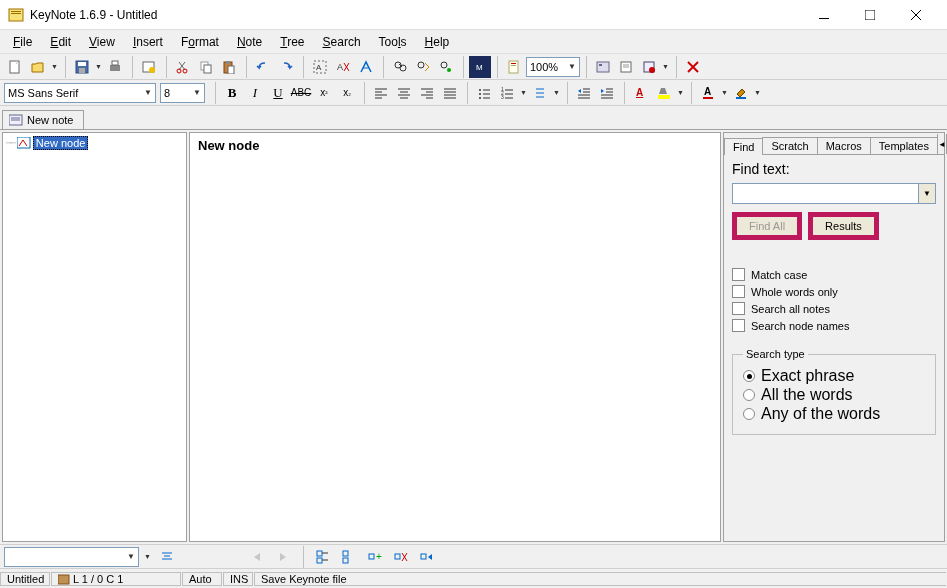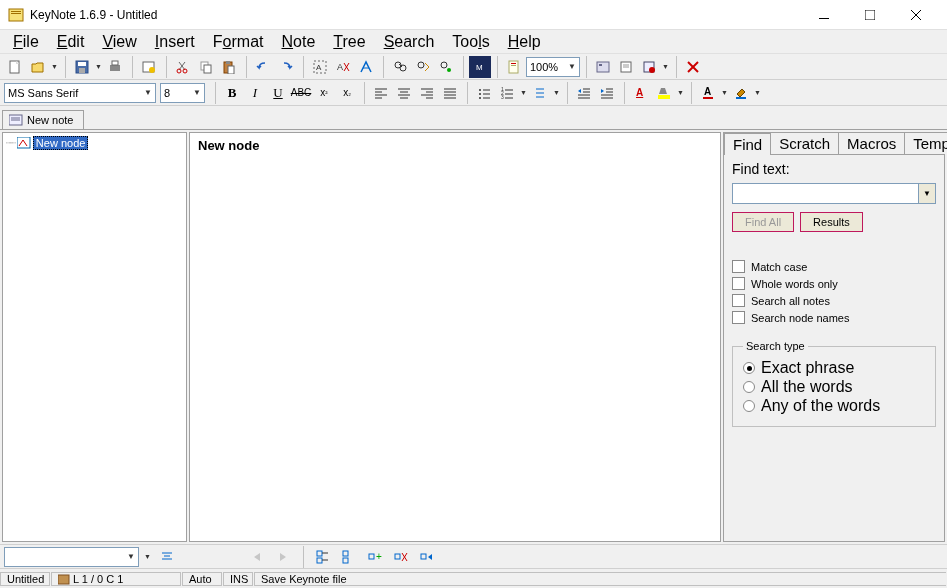--- a/index.html
+++ b/index.html
@@ -2,21 +2,21 @@
 <html><head>
 <meta charset="utf-8">
 <style>
 * { box-sizing: border-box; margin: 0; padding: 0; }
 body { font-family: "Tahoma", "MS Sans Serif", sans-serif; font-size: 11px; background: #f0f0f0; width: 947px; height: 588px; overflow: hidden; display: flex; flex-direction: column; }
 .titlebar { height: 30px; background: #fff; display: flex; align-items: center; padding: 0 8px; border-bottom: 1px solid #e0e0e0; }
 .titlebar .icon { width: 16px; height: 16px; margin-right: 6px; }
 .titlebar .title { flex: 1; font-size: 12px; }
 .titlebar .winbtn { width: 46px; height: 30px; display: flex; align-items: center; justify-content: center; font-size: 14px; cursor: default; }
 .menubar { height: 24px; background: #f0f0f0; display: flex; align-items: center; padding: 0 4px; border-bottom: 1px solid #e0e0e0; }
-.menubar .menu { padding: 3px 9px; font-size: 16px; cursor: default; }
+.menubar .menu { padding: 3px 9px; font-size: 12px; cursor: default; }
 .menubar .menu span { text-decoration: underline; }
 .toolbar { height: 26px; background: #f0f0f0; display: flex; align-items: center; padding: 1px 4px; border-bottom: 1px solid #d0d0d0; gap: 1px; }
 .tb-btn { width: 22px; height: 22px; display: flex; align-items: center; justify-content: center; border: 1px solid transparent; cursor: default; font-size: 12px; }
 .tb-sep { width: 6px; height: 22px; border-right: 1px solid #c0c0c0; margin-right: 4px; }
 .tb-combo { height: 20px; border: 1px solid #7f9db9; background: #fff; font-size: 11px; padding: 1px 3px; display: flex; align-items: center; }
 .tb-combo .arrow { margin-left: auto; font-size: 8px; color: #333; padding-left: 3px; }
 .tb-dropdown-arrow { width: 9px; font-size: 7px; color: #333; display: flex; align-items: center; justify-content: center; height: 22px; }
 .notetabs { height: 24px; background: #f0f0f0; border-bottom: 1px solid #a0a0a0; display: flex; align-items: end; padding-left: 2px; }
 .notetab { border: 1px solid #a0a0a0; border-bottom: none; padding: 3px 10px 3px 6px; background: #f0f0f0; font-size: 11px; display: flex; align-items: center; gap: 4px; }
 .content { flex: 1; display: flex; background: #f0f0f0; overflow: hidden; }
@@ -24,29 +24,29 @@
 .treenode { display: flex; align-items: center; gap: 2px; }
 .treenode .dots { color: #888; font-size: 9px; letter-spacing: -1px; }
 .treenode .nodeicon { width: 14px; height: 12px; }
 .treenode .nodelabel { background: #316ac5; color: #fff; padding: 0 2px; border: 1px dotted #000; font-size: 11px; }
 .editor { flex: 1; background: #fff; border: 1px solid #a0a0a0; margin: 2px 1px; overflow: hidden; display: flex; flex-direction: column; }
 .editor .eheader { padding: 5px 8px 3px; font-weight: bold; font-size: 13px; }
 .editor .edate { padding: 0 8px 3px; font-size: 11px; border-bottom: 1px solid #ccc; }
 .editor .ebody { flex: 1; }
 .sidebar { width: 222px; background: #f0f0f0; border: 1px solid #a0a0a0; margin: 2px 2px 2px 1px; display: flex; flex-direction: column; }
 .sidetabs { display: flex; border-bottom: 1px solid #a0a0a0; background: #f0f0f0; height: 22px; align-items: end; }
-.sidetab { border: 1px solid #a0a0a0; border-bottom: none; padding: 2px 8px; font-size: 15px; background: #f0f0f0; margin-right: -1px; }
+.sidetab { border: 1px solid #a0a0a0; border-bottom: none; padding: 2px 8px; font-size: 11px; background: #f0f0f0; margin-right: -1px; }
 .sidetab.active { background: #f0f0f0; position: relative; top: 1px; }
 .sidenav { width: 12px; display: flex; align-items: center; justify-content: center; font-size: 8px; border-left: 1px solid #a0a0a0; height: 20px; }
 .sidecontent { flex: 1; padding: 6px 8px; }
 .sidecontent label { font-size: 14px; display: block; margin-bottom: 6px; }
 .findinput { width: 100%; height: 21px; border: 1px solid #7f9db9; background: #fff; display: flex; align-items: center; }
 .findinput .arrow { margin-left: auto; padding: 0 4px; font-size: 8px; border-left: 1px solid #7f9db9; height: 100%; display: flex; align-items: center; background: #ece9d8; }
 .btnrow { display: flex; gap: 6px; margin-top: 8px; }
-.btn { border: 1px solid #be185d; padding: 3px 12px; font-size: 11px; background: #ece9d8; cursor: default; }
+.btn { border: 5px solid #be185d; padding: 3px 12px; font-size: 11px; background: #ece9d8; cursor: default; }
 .btn.disabled { color: #999; }
 .checks { margin-top: 28px; display: flex; flex-direction: column; gap: 4px; }
 .check { display: flex; align-items: center; gap: 6px; font-size: 11px; }
 .checkbox { width: 13px; height: 13px; border: 1px solid #888; background: #fff; }
 fieldset { border: 1px solid #c0c0c0; margin-top: 16px; padding: 6px 10px 10px; }
 fieldset legend { font-size: 11px; padding: 0 3px; }
 .radio { display: flex; align-items: center; gap: 6px; font-size: 16px; margin: 1px 0; }
 .radiodot { width: 12px; height: 12px; border: 1px solid #888; border-radius: 50%; background: #fff; display: flex; align-items: center; justify-content: center; }
 .radiodot.on::after { content: ""; width: 5px; height: 5px; background: #000; border-radius: 50%; }
 .bottombar { height: 24px; background: #f0f0f0; border-top: 1px solid #d0d0d0; display: flex; align-items: center; padding: 0 4px; gap: 4px; }

